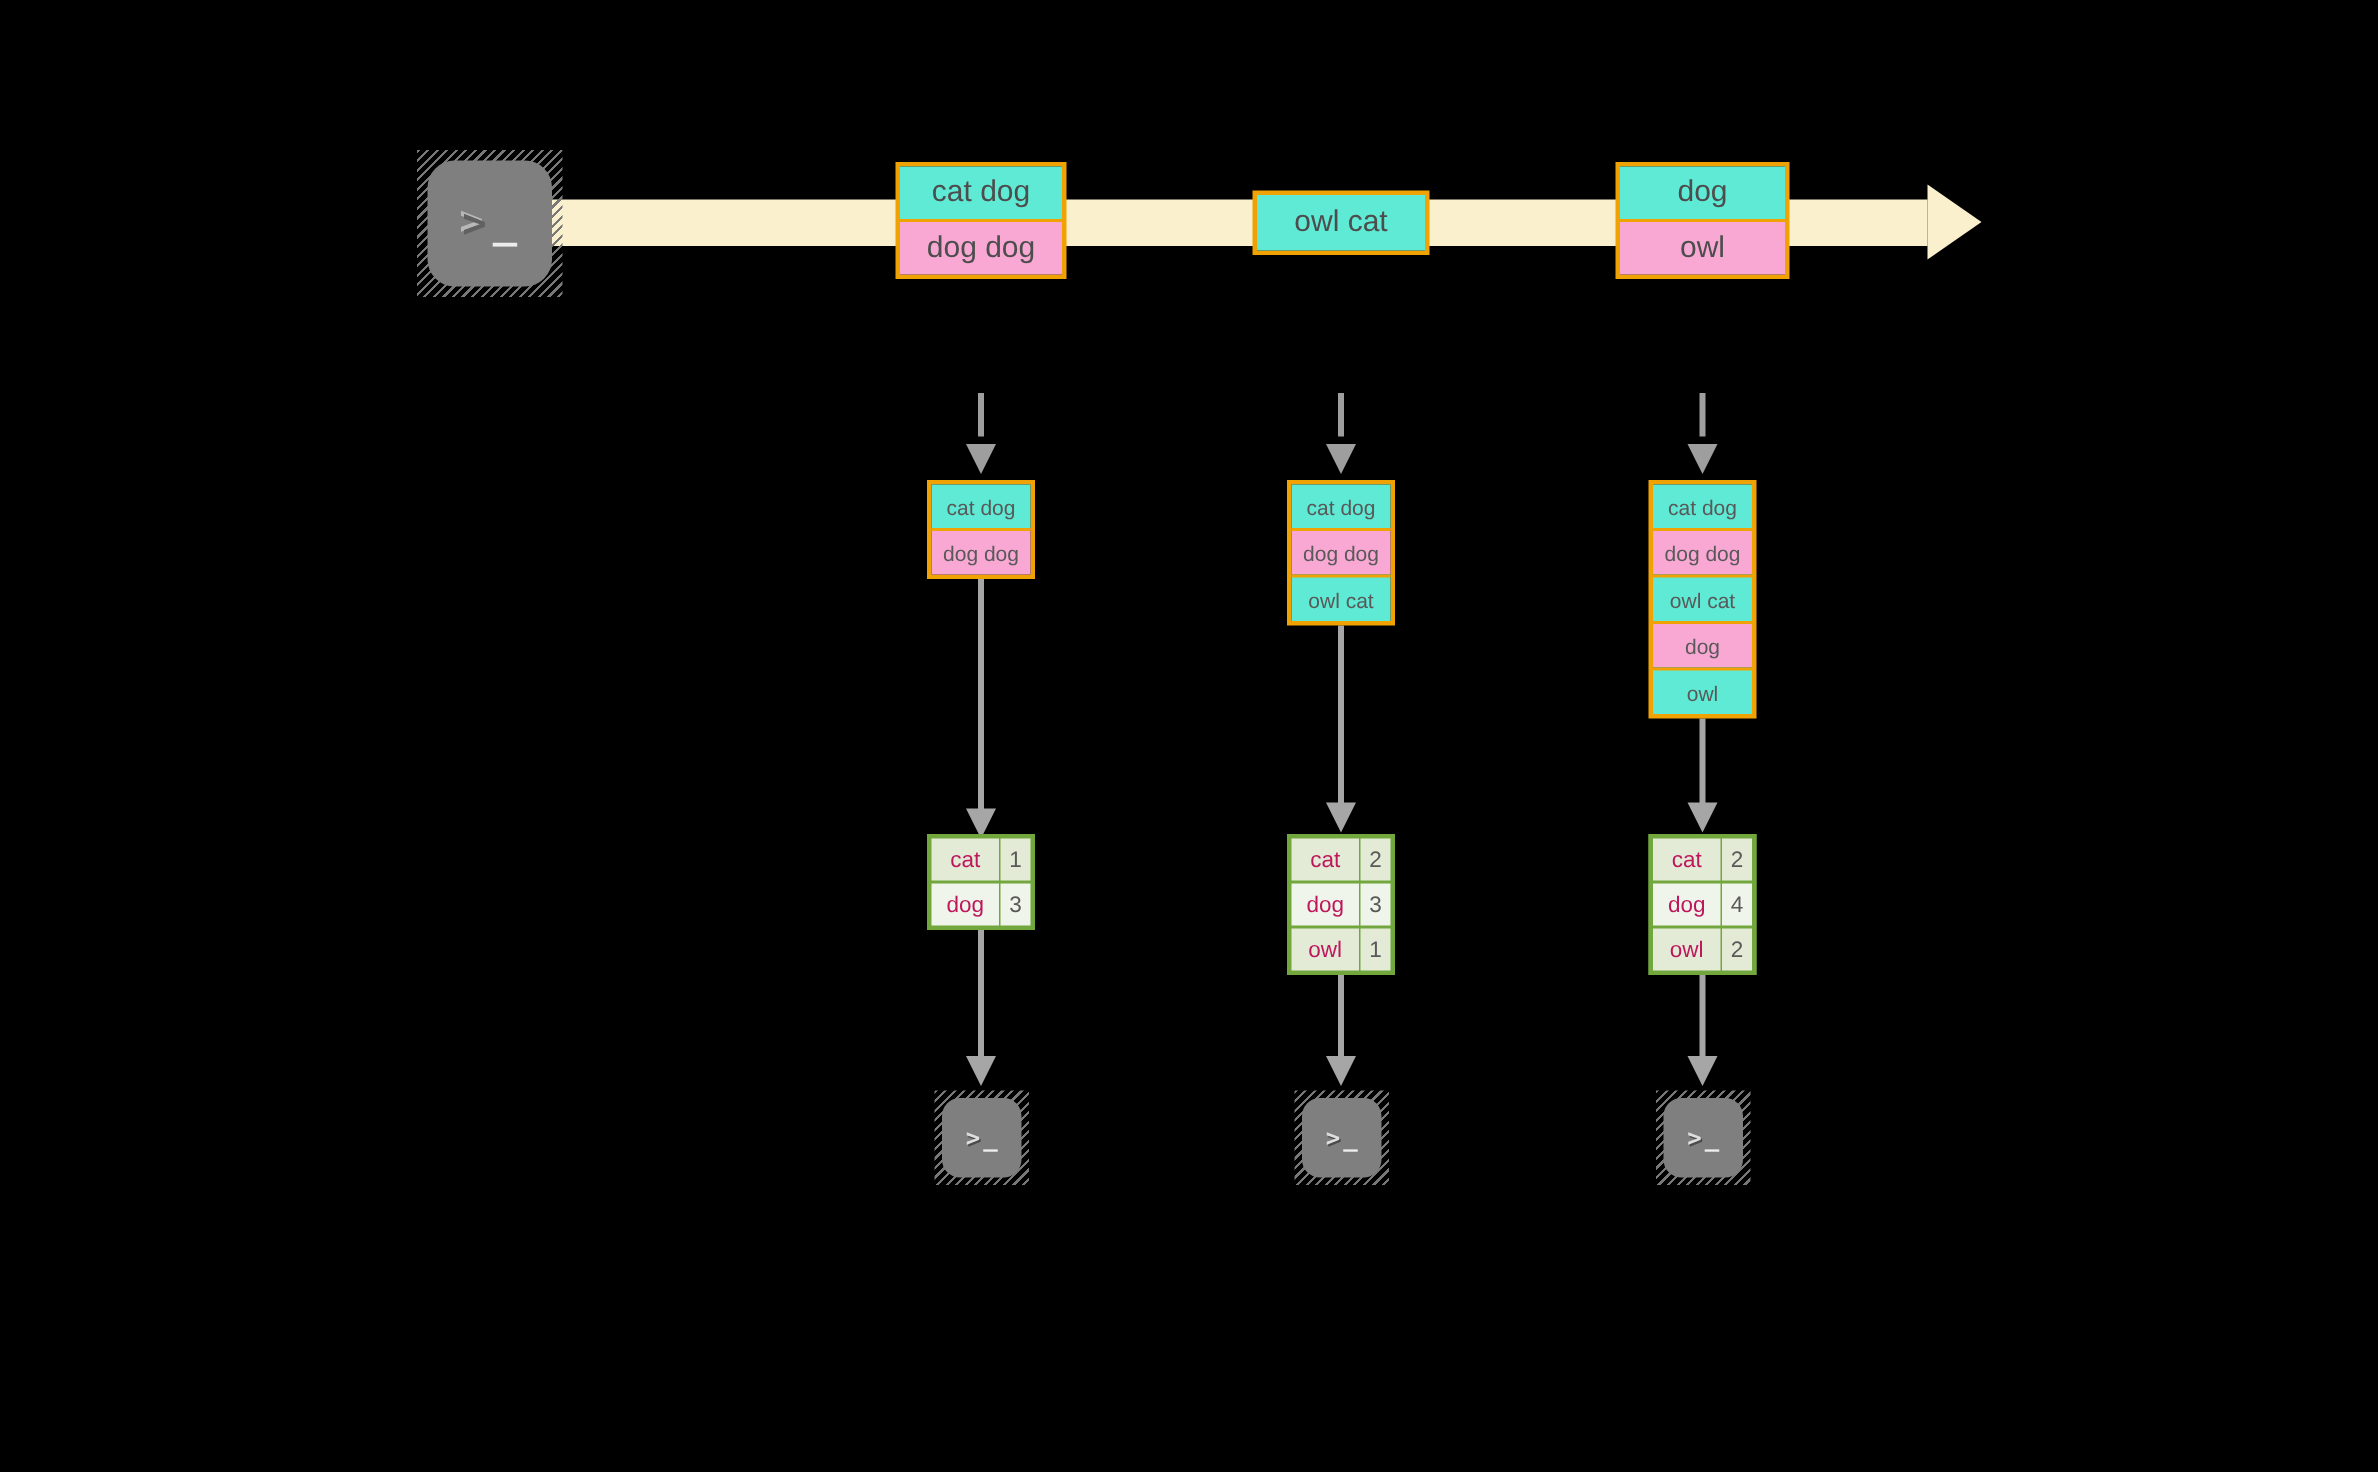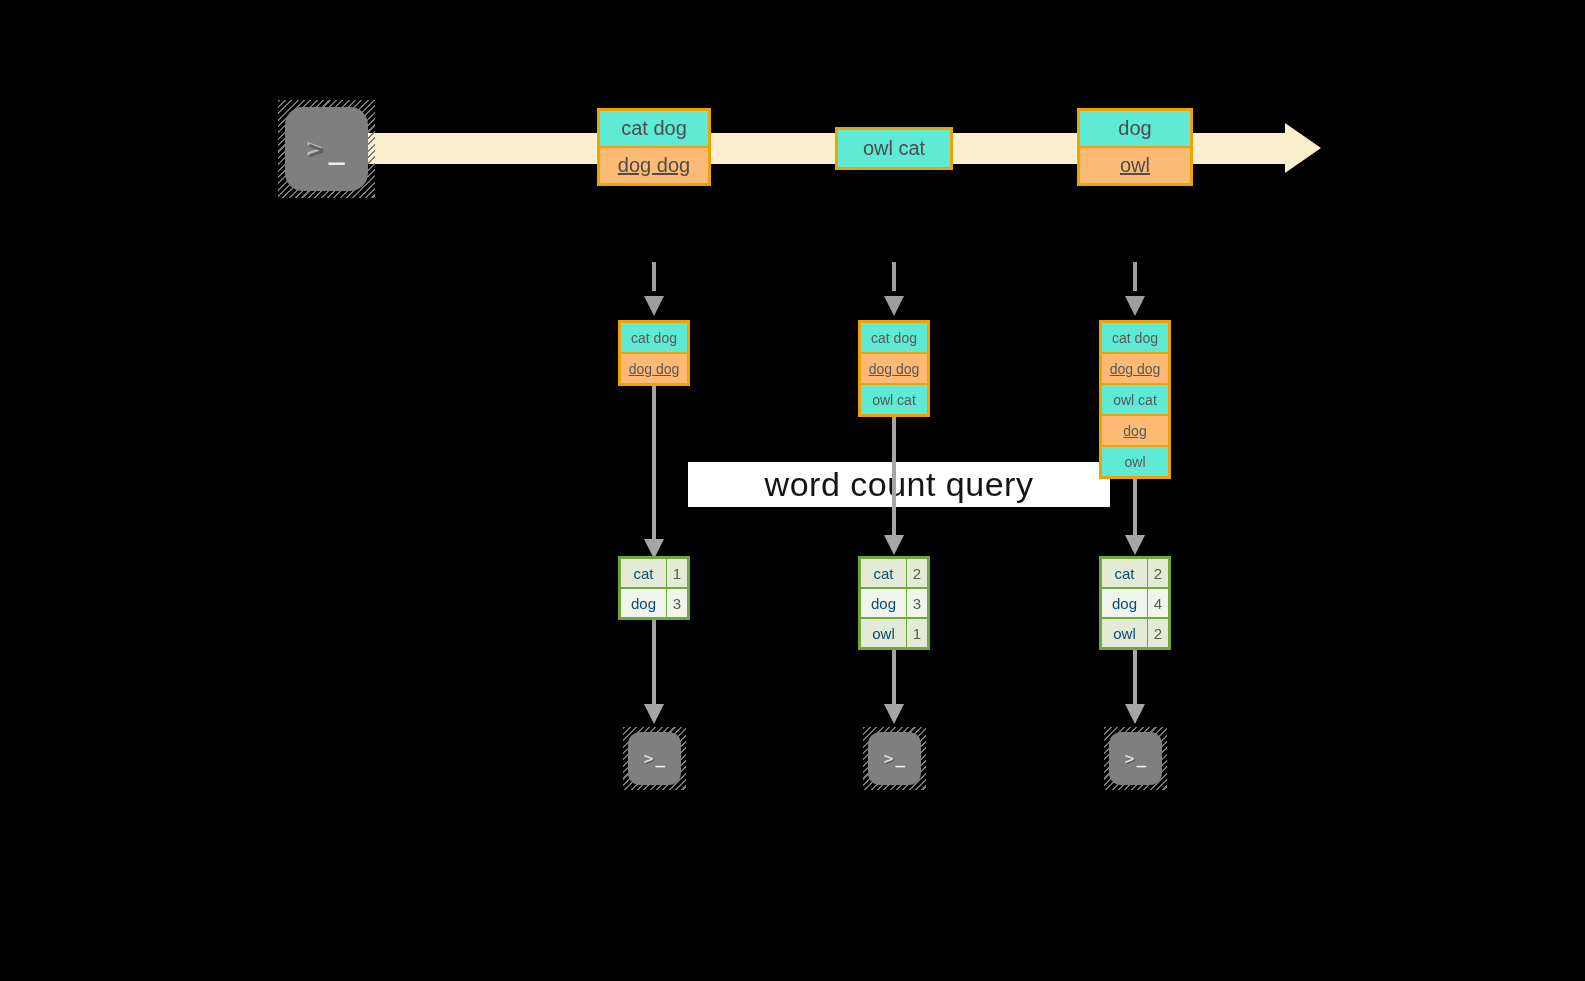--- a/index.html
+++ b/index.html
@@ -15,21 +15,21 @@
     border-top:25px solid transparent; border-bottom:25px solid transparent;
     border-left:36px solid #FBF0CE; z-index:1; }
 
   
   .event { position:absolute; border:3px solid #F0A202; z-index:2; }
   .erow { height:35px; display:flex; align-items:center; justify-content:center;
     font-size:20px; color:#4d4d4d; }
   .erow.tall { height:37px; }
   .erow + .erow { border-top:2px solid #F0A202; }
   .peach { background:#5eead4; }
-  .cream { background:#fdba74;text-decoration:underline; }
+  .cream { background:#f9a8d4; }
 
   
   .dash-seg { position:absolute; width:4px; background:#9E9E9E; z-index:3; }
   .ahead { position:absolute; width:0; height:0;
     border-left:10px solid transparent; border-right:10px solid transparent;
     border-top:20px solid #A6A6A6; z-index:3; }
   .ahead.dashcolor { border-top-color:#9E9E9E; }
 
   
   .vline { position:absolute; width:4px; background:#A6A6A6; z-index:3; }
@@ -43,21 +43,21 @@
   
   .qband { position:absolute; left:688px; top:462px; width:422px; height:45px;
     background:#ffffff; z-index:2; display:flex; align-items:center; justify-content:center; }
   .qband span { font-size:34px; font-weight:300; color:#151515; letter-spacing:0.5px; }
 
   
   .gtable { position:absolute; border:3px solid #71A73D; background:#71A73D; z-index:4; }
   .grow { display:flex; height:28px; }
   .grow + .grow { margin-top:2px; }
   .gword { flex:1; margin-right:1px; display:flex; align-items:center; justify-content:center;
-    font-size:15px; color:#0c4a6e; }
+    font-size:15px; color:#be185d; }
   .gcount { width:20px; display:flex; align-items:center; justify-content:center;
     font-size:15px; color:#595959; }
   .grow.dark .gword, .grow.dark .gcount { background:#E3EBD7; }
   .grow.light .gword, .grow.light .gcount { background:#F0F5EB; }
 
   
   .terminal { position:absolute; z-index:4; }
   .hatch { position:absolute; inset:0;
     background:repeating-linear-gradient(135deg, #787878 0px, #787878 1.5px,
       transparent 1.5px, transparent 4.5px); }
@@ -99,23 +99,20 @@
     <div class="erow cream">owl</div>
   </div>
 
   <div class="dash-seg" style="left:652px;top:262px;height:29px;"></div>
   <div class="ahead dashcolor" style="left:644px;top:296px;"></div>
   <div class="dash-seg" style="left:892px;top:262px;height:29px;"></div>
   <div class="ahead dashcolor" style="left:884px;top:296px;"></div>
   <div class="dash-seg" style="left:1133px;top:262px;height:29px;"></div>
   <div class="ahead dashcolor" style="left:1125px;top:296px;"></div>
 
-  <div class="qband">
-    <span>word count query</span>
-  </div>
 
   <div class="vline" style="left:652px;top:384px;height:156px;"></div>
   <div class="ahead" style="left:644px;top:539px;"></div>
   <div class="vline" style="left:892px;top:417px;height:119px;"></div>
   <div class="ahead" style="left:884px;top:535px;"></div>
   <div class="vline" style="left:1133px;top:479px;height:57px;"></div>
   <div class="ahead" style="left:1125px;top:535px;"></div>
 
   <div class="stack" style="left:618px;top:320px;width:66px;">
     <div class="srow peach">cat dog</div>

